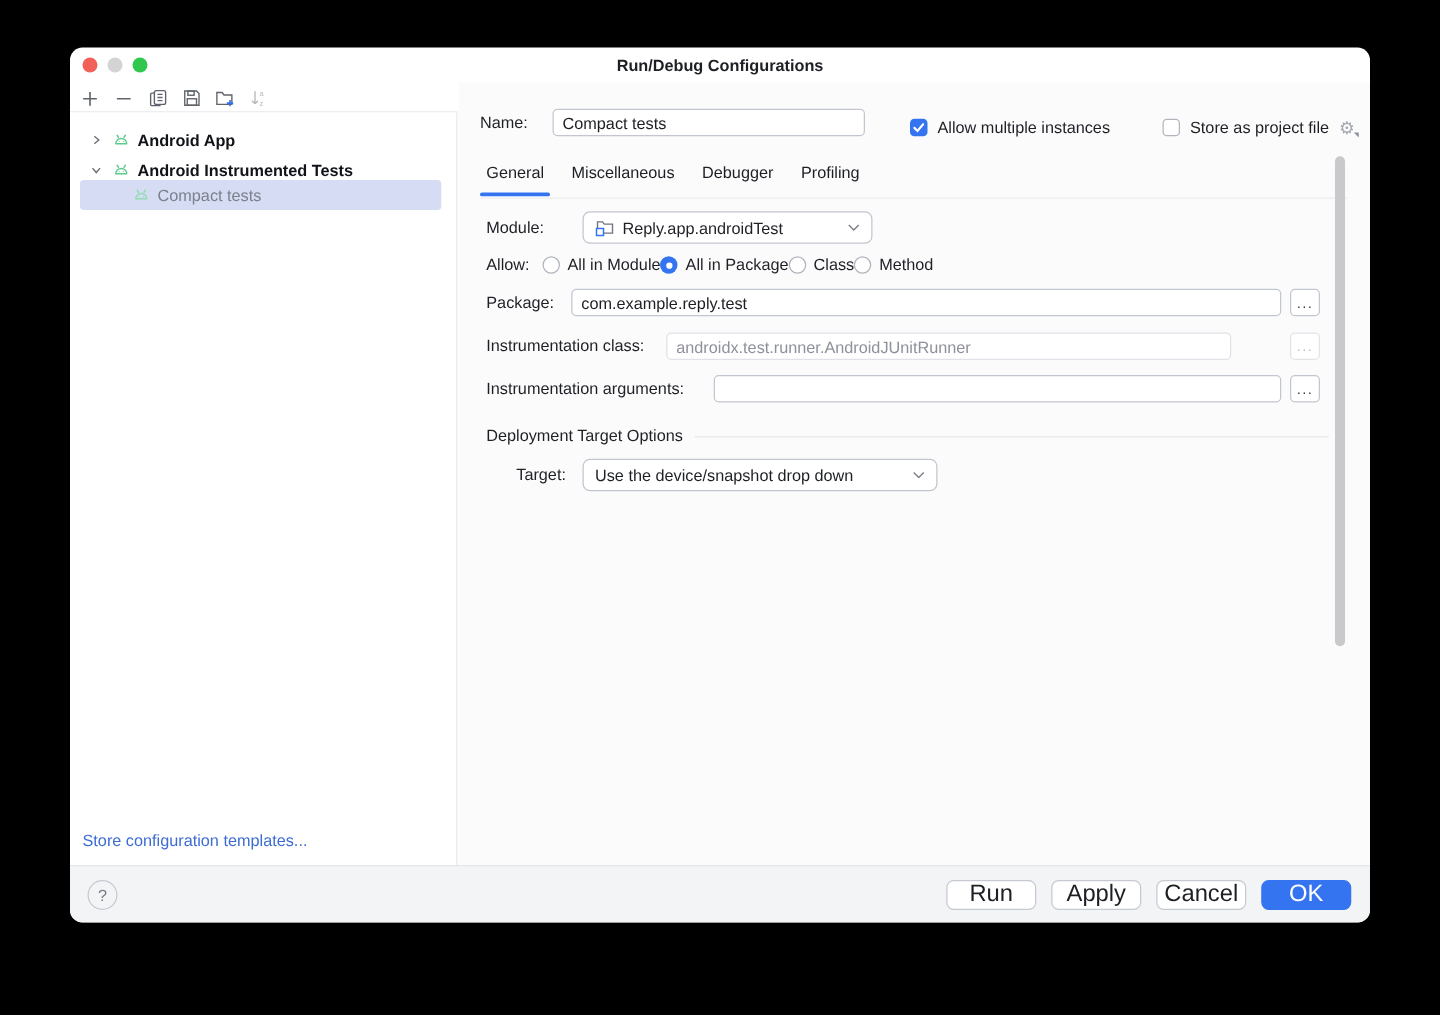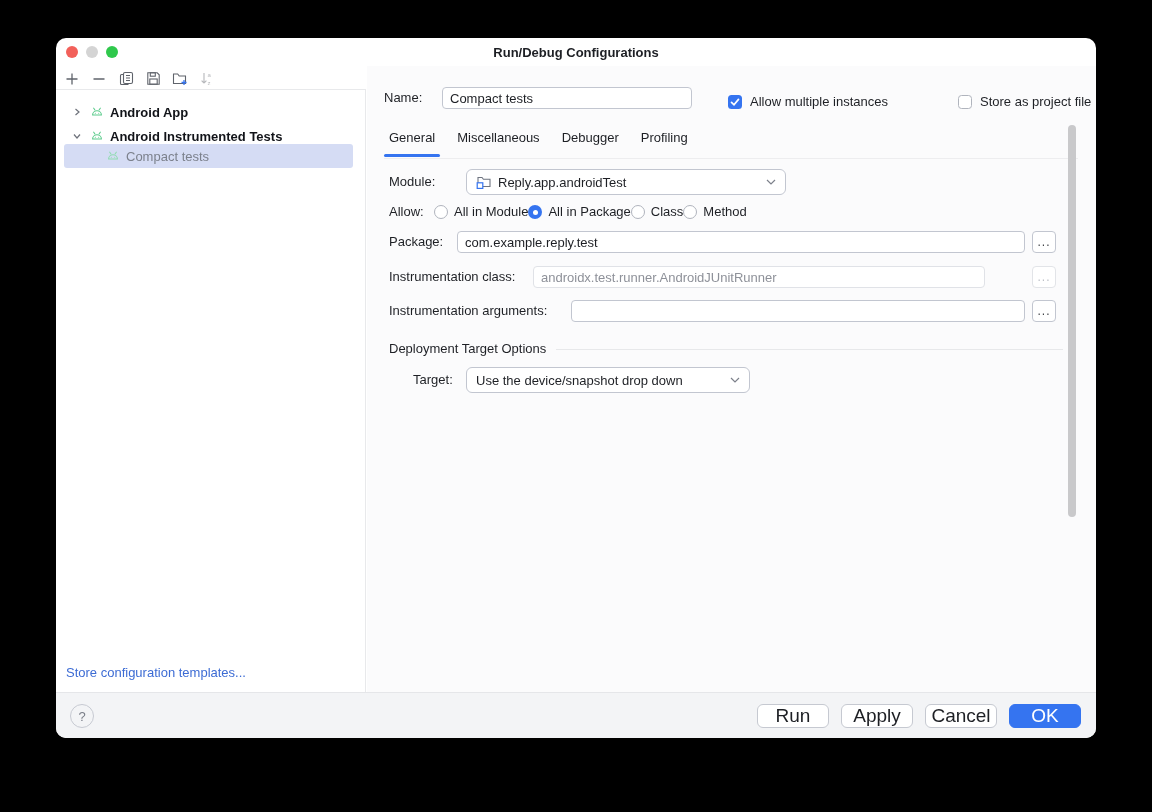--- a/index.html
+++ b/index.html
@@ -183,36 +183,36 @@
 
   <div class="abs cbrow" style="left:672px; top:53px;">
     <span class="cb checked">
       <svg width="12" height="12" viewBox="0 0 12 12">
           <polyline points="2.5,6.3 5,8.8 9.5,3.4" fill="none" stroke="#fff" stroke-width="1.7" stroke-linecap="round"></polyline>
         </svg>
     </span>
     <span class="lbl">Allow multiple instances</span>
   </div>
 
-  <div class="abs cbrow" style="left:864px; top:53px;padding-left:38px;">
+  <div class="abs cbrow" style="left:836px; top:53px;padding-left:38px;">
     <span class="cb unchecked"></span>
     <span class="lbl">Store as project file</span>
     <span class="gear">⚙</span>
   </div>
 
   <div class="tabs">
     <span class="tab active">General</span>
     <span class="tab">Miscellaneous</span>
     <span class="tab">Debugger</span>
     <span class="tab">Profiling</span>
   </div>
   <div class="tabs-sep"></div>
 
   <span class="abs lbl" style="left:333px; top:133px;">Module:</span>
-  <div class="abs combo" style="left:410px; top:131px; width:320px;">
+  <div class="abs combo" style="left:410px; top:131px; width:232px;">
     <span>
       <svg width="16" height="16" viewBox="0 0 16 16" fill="none">
         <path d="M2 12.5 v-9 h4 l1.4 1.8 h6.6 v7.2 z" stroke="#6e7480" stroke-width="1.1"></path>
         <rect x="1.2" y="8.8" width="5.6" height="5.6" fill="#fff" stroke="#3574F0" stroke-width="1.2"></rect>
       </svg>
     </span>
     <span class="cval">Reply.app.androidTest</span>
     <span>
       <svg width="10" height="6" viewBox="0 0 10 6">
           <polyline points="1,1 5,5 9,1" fill="none" stroke="#7d818b" stroke-width="1.2"></polyline>

